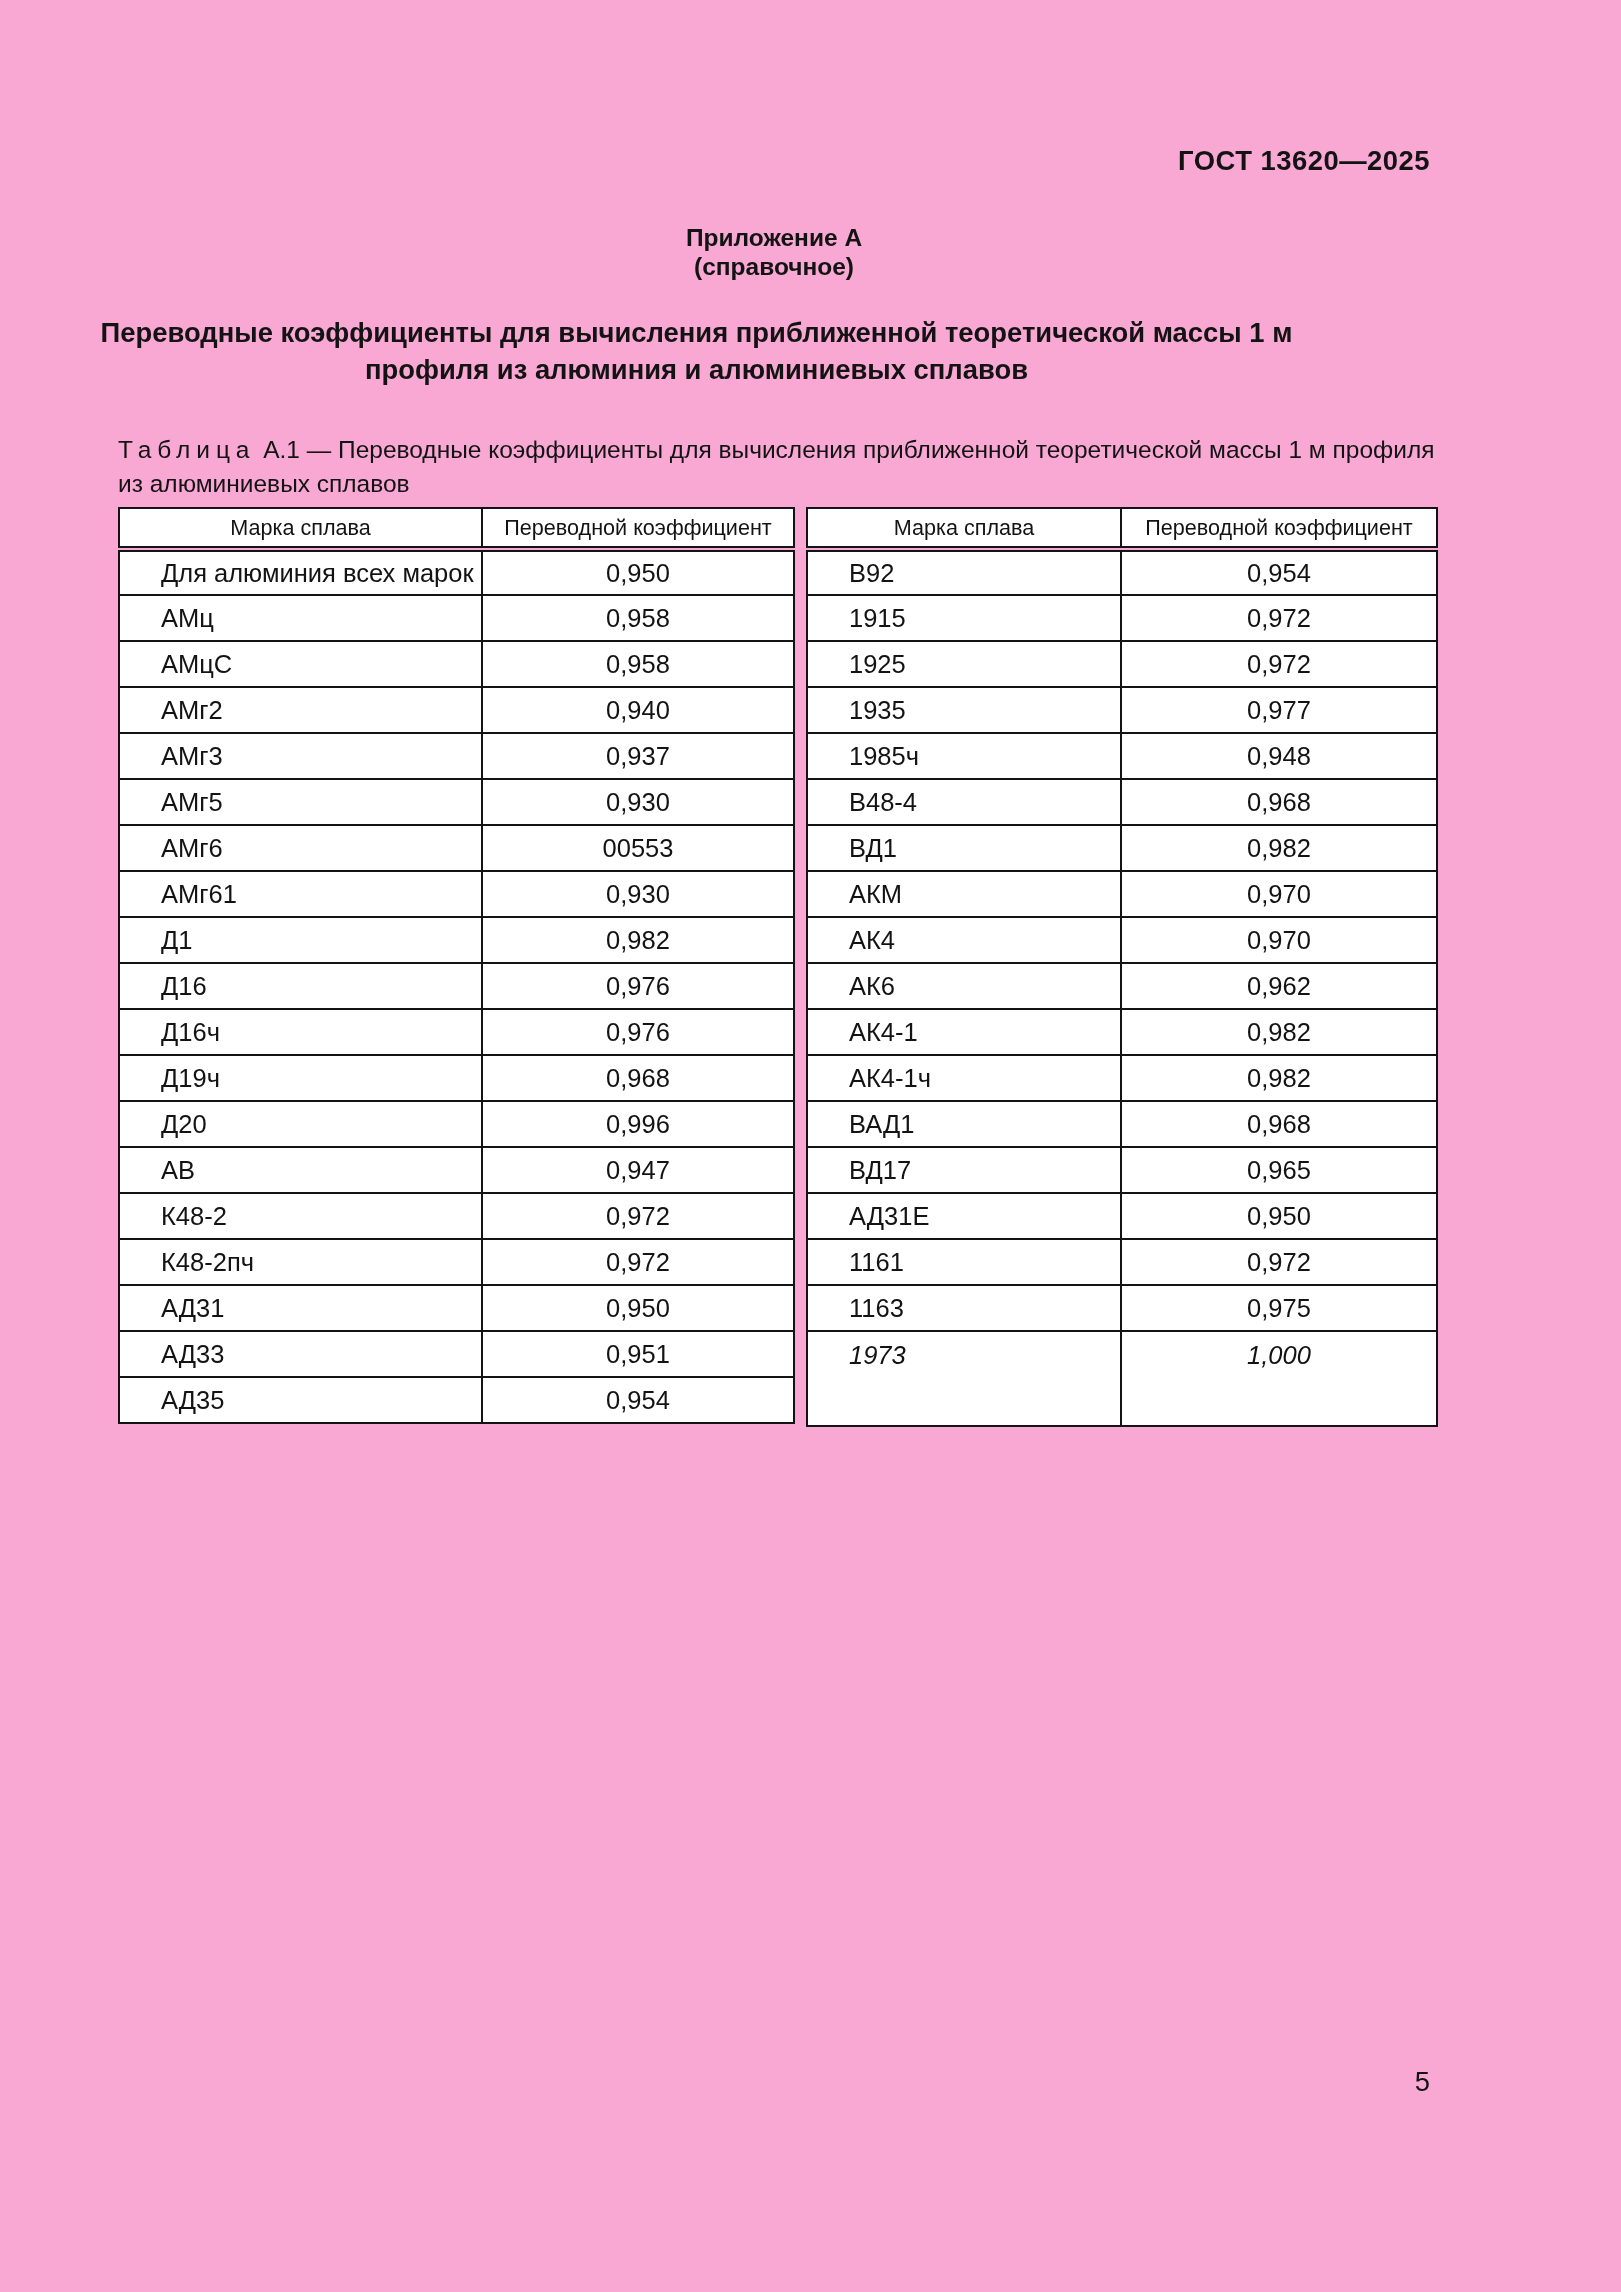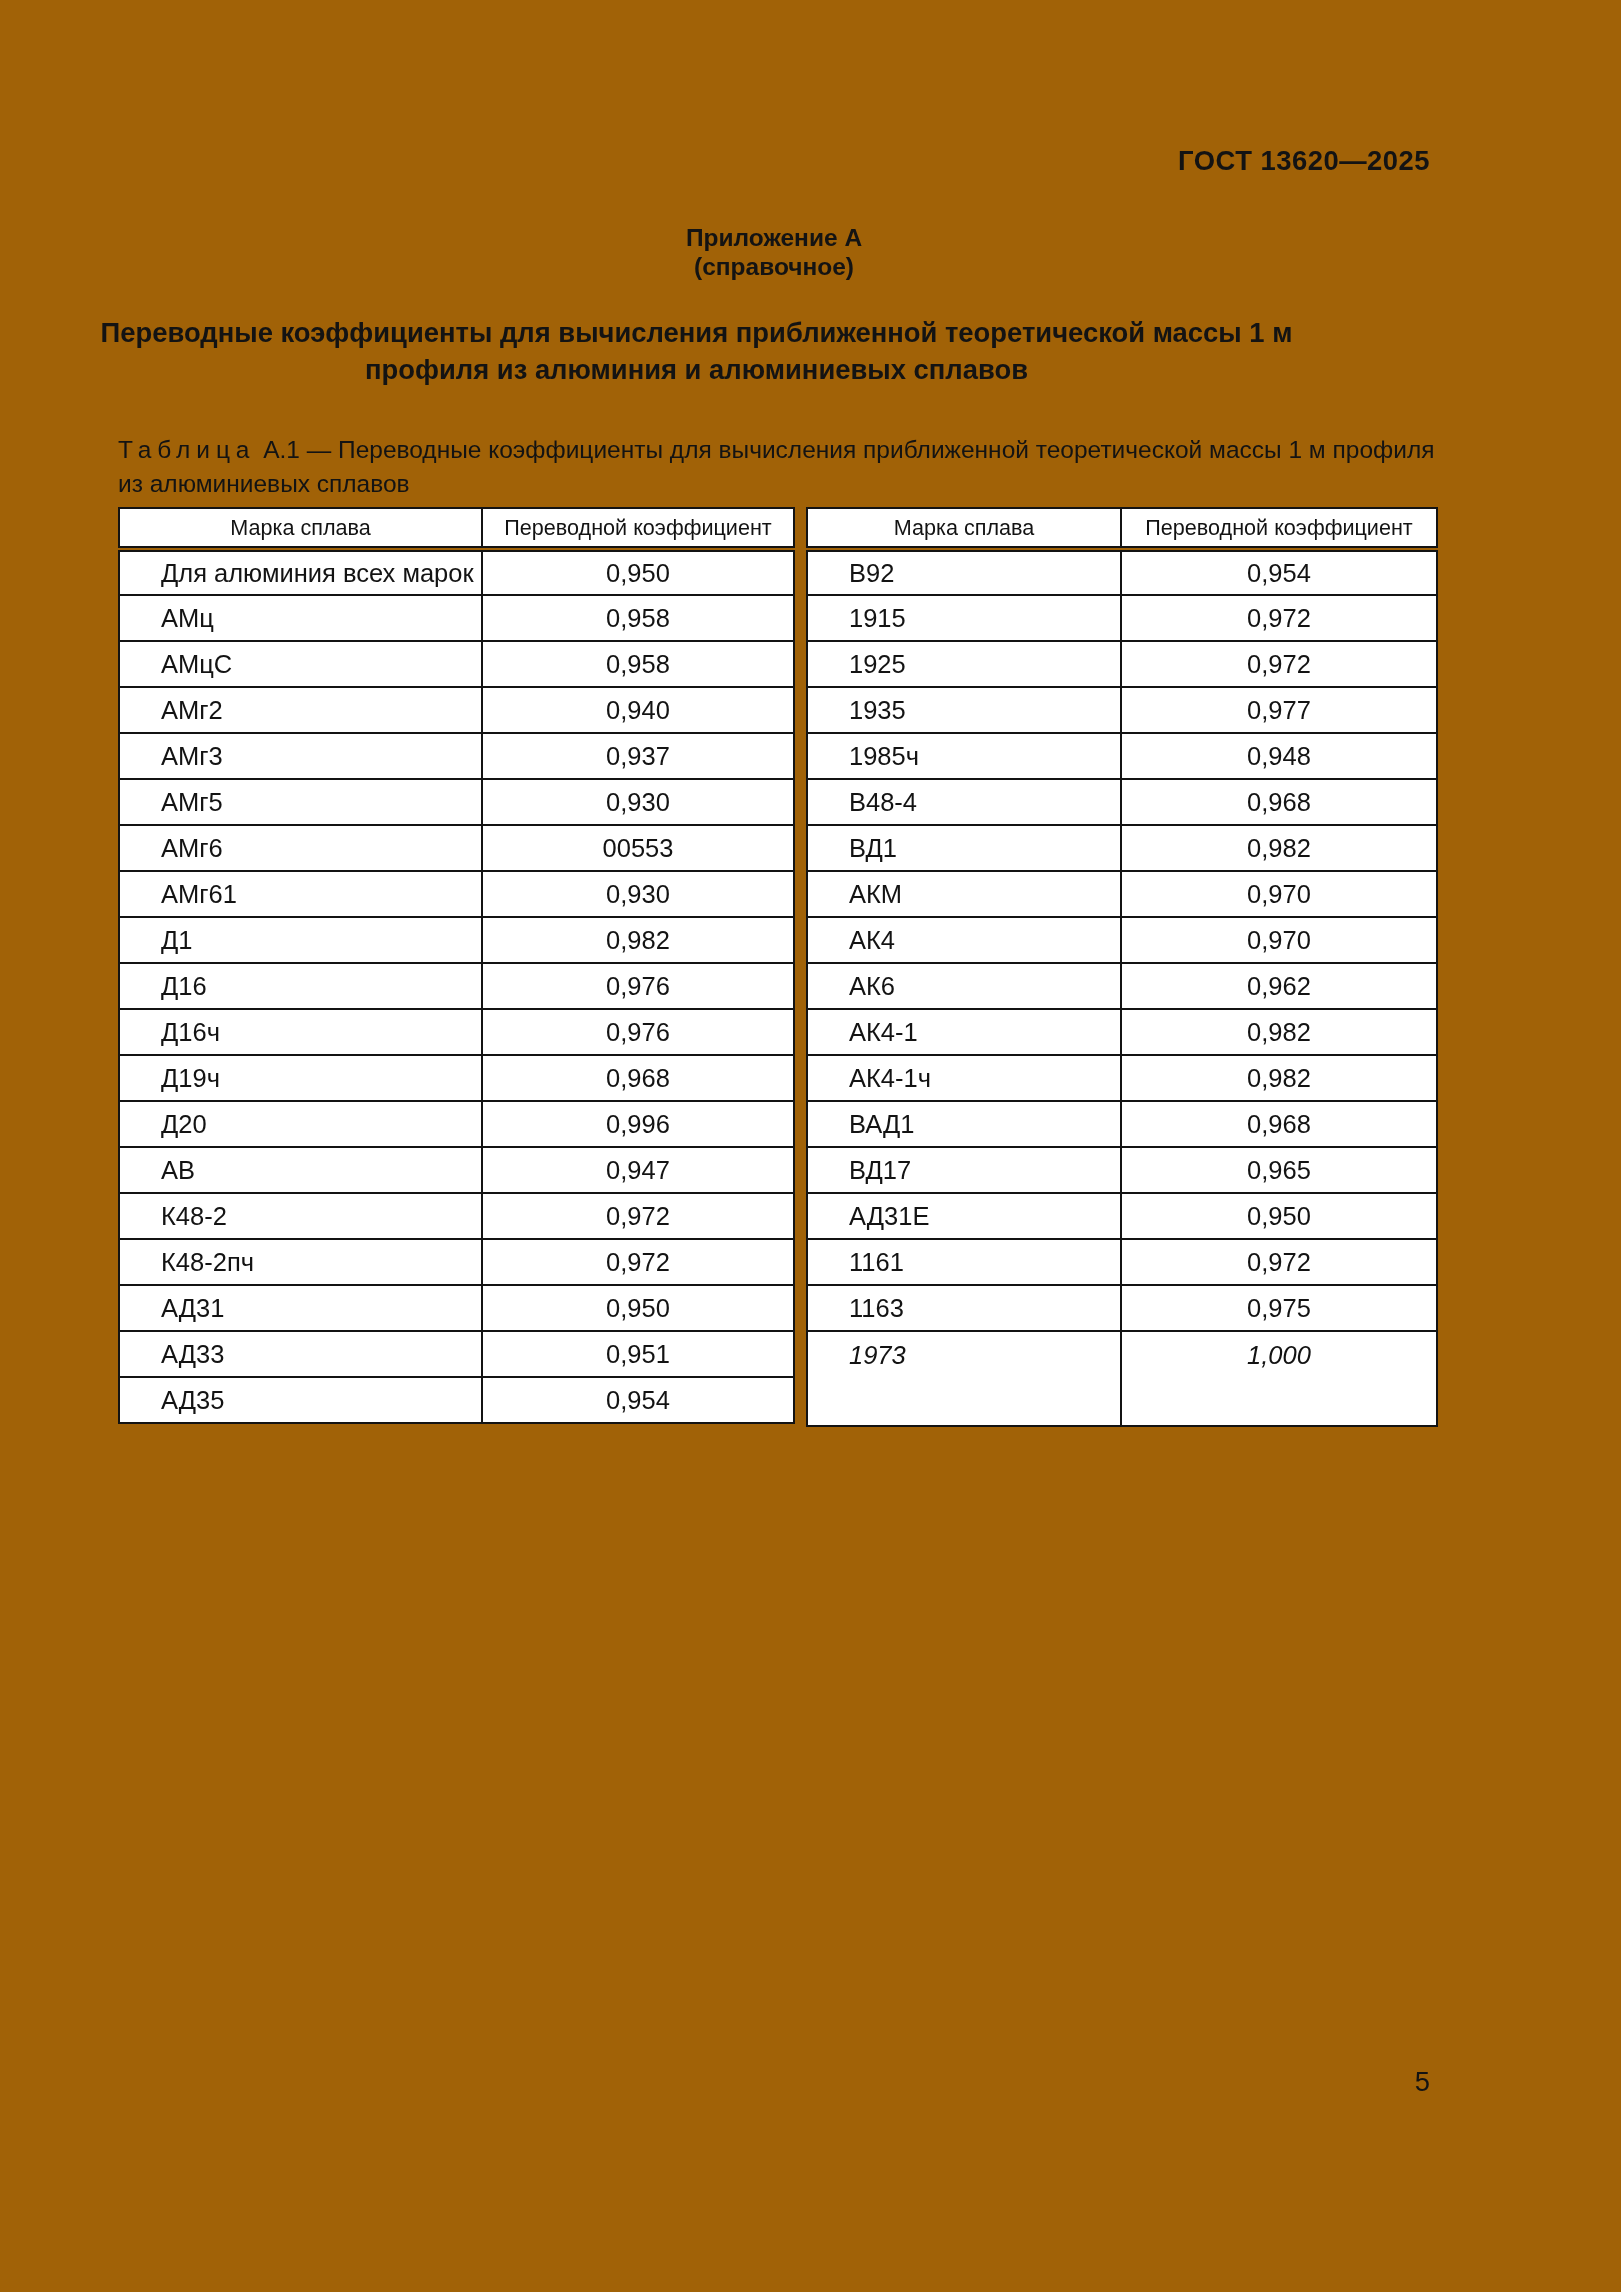--- a/index.html
+++ b/index.html
@@ -5,21 +5,21 @@
   * { box-sizing: border-box; margin: 0; padding: 0; }
   html, body { background: #ffffff; }
   body {
     width: 1621px; height: 2293px;
     position: relative;
     font-family: "Liberation Sans", sans-serif;
     color: #131313;
   }
   .page {
     position: absolute; inset: 0;
-    background: #a16207;
+    background: #f9a8d4;
   }
   .doc-number {
     position: absolute;
     top: 145px; left: 118px; width: 1312px;
     text-align: right;
     font-size: 27.4px; font-weight: bold;
     letter-spacing: 0.5px;
   }
   .appendix-block {
     position: absolute;

